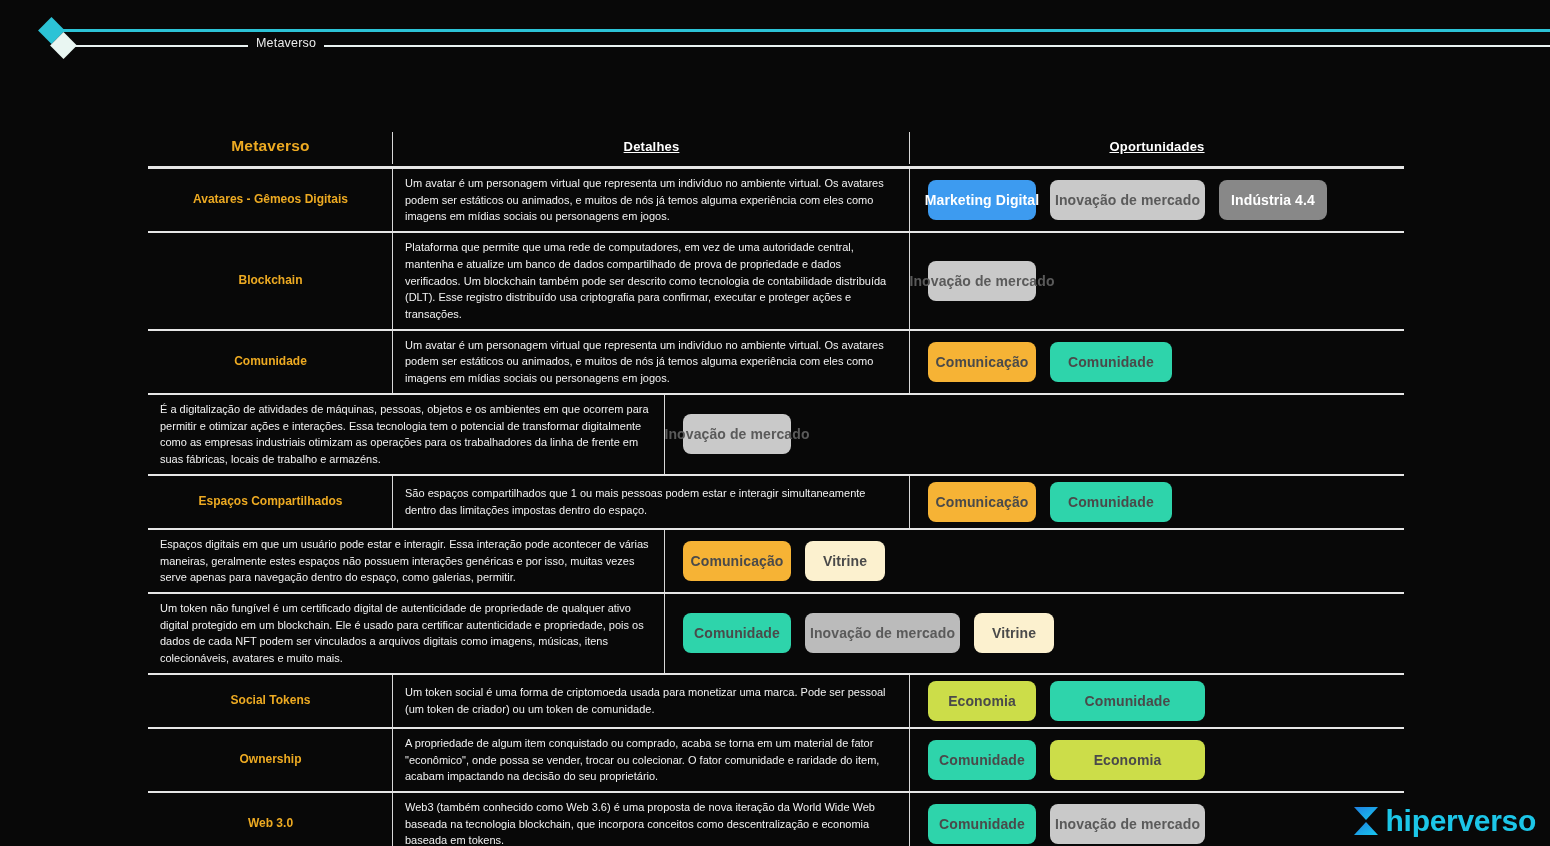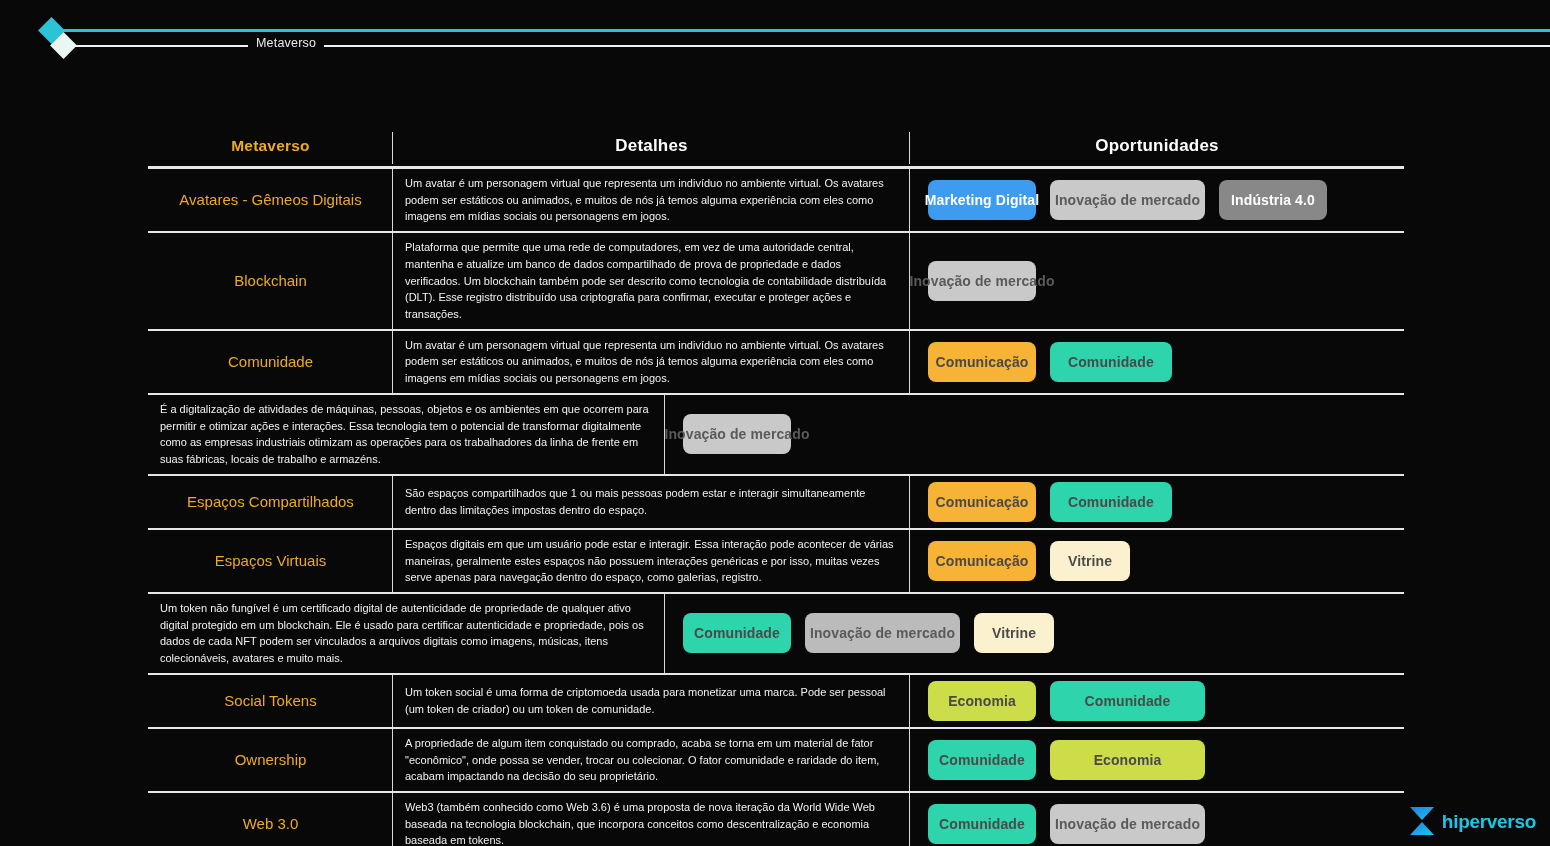--- a/index.html
+++ b/index.html
@@ -61,36 +61,36 @@
   
   .head { height:32px; }
   .head .c-term, .head .c-detail, .head .c-opp {
     display:flex; align-items:center; justify-content:center;
   }
   .head .c-term::after, .head .c-detail::after { top:2px; bottom:-2px; }
   .h-term {
     color:#edaa22; font-weight:bold; font-size:15.5px; letter-spacing:.2px;
   }
   .h-plain {
-    color:#ffffff; font-weight:bold; font-size:17px; letter-spacing:.2px;
+    color:#ffffff; font-weight:bold; font-size:13px; letter-spacing:.2px;text-decoration:underline;
   }
   .head-rule {
     width:1256px; height:3px; background:#e6e6e6; margin-top:4px;
   }
 
   
   .brow { border-bottom:2px solid #e6e6e6; }
   .brow:last-child { border-bottom:none; }
 
   .term-cell {
     display:flex; align-items:center; justify-content:center;
     height:100%; padding:4px 10px; text-align:center;
   }
   .term-cell span {
-    color:#edaa22; font-weight:normal; font-size:15px; line-height:1.3;
+    color:#edaa22; font-weight:bold; font-size:12px; line-height:1.3;
   }
 
   .detail-cell {
     display:flex; align-items:center;
     height:100%; padding:6px 14px 6px 12px;
   }
   .detail-cell p {
     color:#f2f2f2; font-size:11px; line-height:1.52;
     text-align:left;
   }
@@ -112,21 +112,21 @@
   .tag.w-wide { width:155px; padding:0 10px; }
   .tag.w-med  { width:108px; padding:0 10px; }
 
   
   .logo {
     position:absolute; right:14px; bottom:10px;
     display:flex; align-items:center; gap:7px;
   }
   .logo-mark { width:26px; height:30px; }
   .logo-text {
-    color:#1cc6e8; font-size:19px; font-weight:bold;
+    color:#1cc6e8; font-size:30px; font-weight:bold;
     letter-spacing:-.3px; line-height:1;
   }
 </style>
 </head>
 <body>
 
 <div class="stage">
 
   <div class="topdeco">
     <div class="line-cyan"></div>
@@ -160,21 +160,21 @@
           </div>
           <div class="c-detail">
             <div class="detail-cell">
               <p>Um avatar é um personagem virtual que representa um indivíduo no ambiente virtual. Os avatares podem ser estáticos ou animados, e muitos de nós já temos alguma experiência com eles como imagens em mídias sociais ou personagens em jogos.</p>
             </div>
           </div>
           <div class="c-opp">
             <div class="opp-cell">
               <div class="tag w-med" style="background: rgb(61, 155, 240); color: rgb(255, 255, 255);">Marketing Digital</div>
               <div class="tag w-wide" style="background: rgb(201, 201, 201); color: rgb(90, 90, 90);">Inovação de mercado</div>
-              <div class="tag w-med" style="background: rgb(136, 136, 136); color: rgb(255, 255, 255);">Indústria 4.0</div>
+              <div class="tag w-med" style="background: rgb(136, 136, 136); color: rgb(255, 255, 255);">Indústria 4.4</div>
             </div>
           </div>
         </div>
         <div class="row brow" style="min-height: 63px;">
           <div class="c-term">
             <div class="term-cell">
               <span>Blockchain</span>
             </div>
           </div>
           <div class="c-detail">
@@ -230,28 +230,23 @@
             </div>
           </div>
           <div class="c-opp">
             <div class="opp-cell">
               <div class="tag w-med" style="background: rgb(246, 179, 53); color: rgb(74, 74, 74);">Comunicação</div>
               <div class="tag " style="background: rgb(46, 212, 171); color: rgb(74, 74, 74);">Comunidade</div>
             </div>
           </div>
         </div>
         <div class="row brow" style="min-height: 60px;">
-          <div class="c-term">
-            <div class="term-cell">
-              <span>Espaços Virtuais</span>
-            </div>
-          </div>
-          <div class="c-detail">
-            <div class="detail-cell">
-              <p>Espaços digitais em que um usuário pode estar e interagir. Essa interação pode acontecer de várias maneiras, geralmente estes espaços não possuem interações genéricas e por isso, muitas vezes serve apenas para navegação dentro do espaço, como galerias, registro.</p>
+          <div class="c-detail">
+            <div class="detail-cell">
+              <p>Espaços digitais em que um usuário pode estar e interagir. Essa interação pode acontecer de várias maneiras, geralmente estes espaços não possuem interações genéricas e por isso, muitas vezes serve apenas para navegação dentro do espaço, como galerias, permitir.</p>
             </div>
           </div>
           <div class="c-opp">
             <div class="opp-cell">
               <div class="tag w-med" style="background: rgb(246, 179, 53); color: rgb(74, 74, 74);">Comunicação</div>
               <div class="tag " style="background: rgb(252, 241, 207); color: rgb(74, 74, 74);">Vitrine</div>
             </div>
           </div>
         </div>
         <div class="row brow" style="min-height: 68px;">

